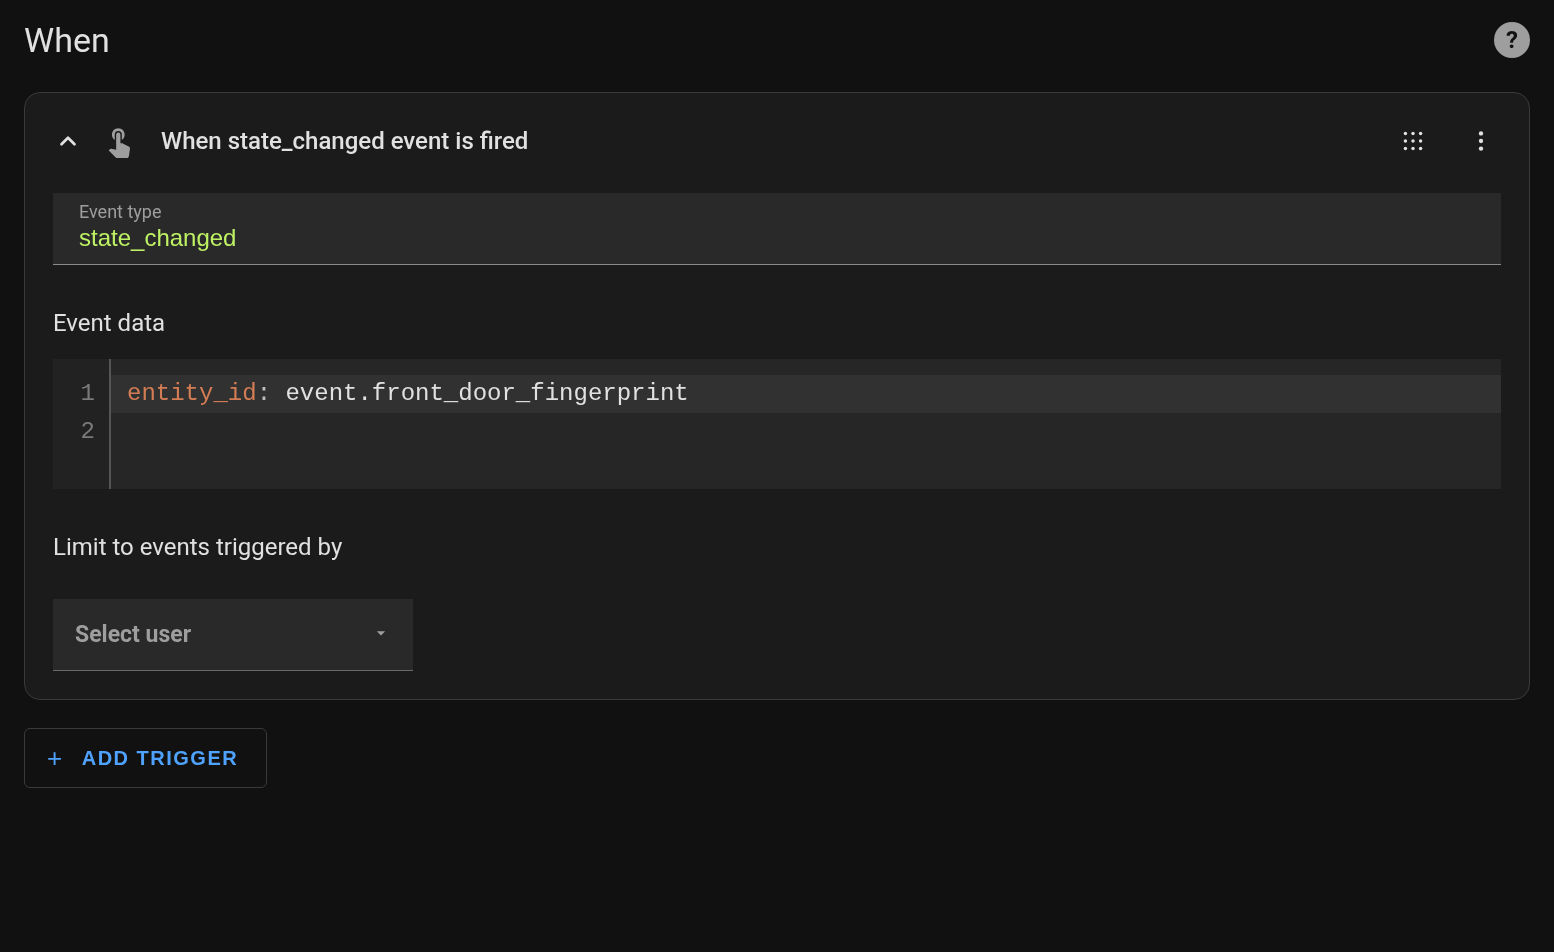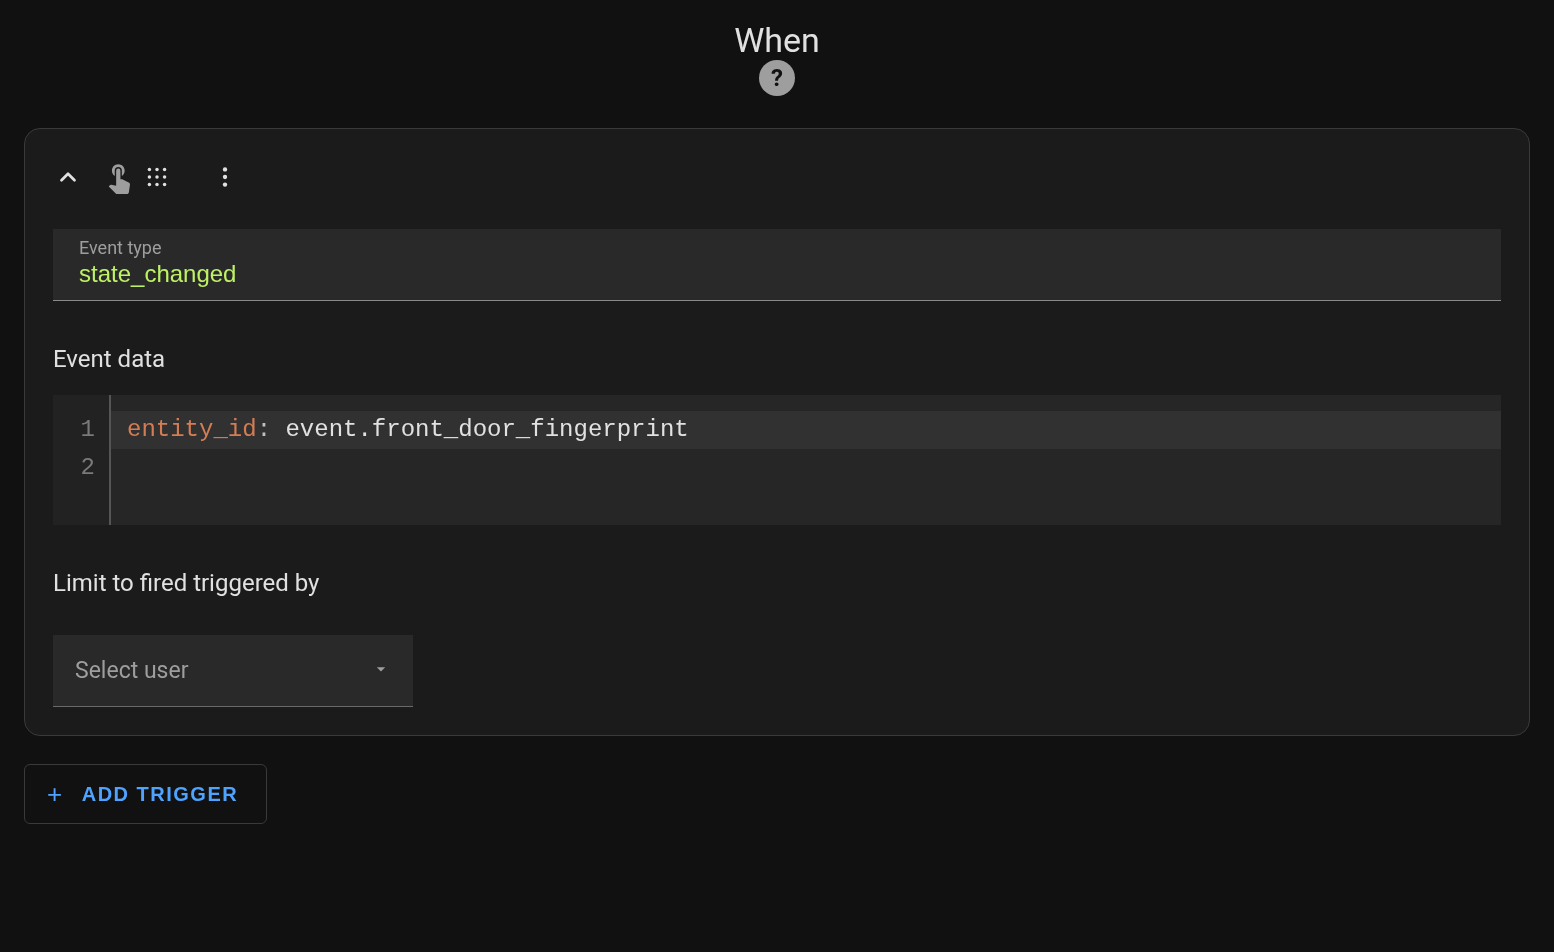--- a/index.html
+++ b/index.html
@@ -14,21 +14,20 @@
     width: 1554px;
     height: 952px;
     overflow: hidden;
     padding: 20px 24px;
   }
   .header-row {
     display: flex;
     align-items: center;
     justify-content: space-between;
     margin-bottom: 32px;
-    flex-direction: column;
   }
   .section-title {
     font-size: 34px;
     font-weight: 400;
     color: #e1e1e1;
   }
   .help-icon {
     width: 36px;
     height: 36px;
     border-radius: 50%;
@@ -166,20 +165,21 @@
     border-bottom: 1px solid #6a6a6a;
     min-width: 360px;
     margin-top: 16px;
   }
   .select-inner {
     display: flex;
     align-items: center;
     justify-content: space-between;
     padding: 22px 22px 22px 22px;
     cursor: pointer;
+    font-weight: bold;
   }
   .select-placeholder {
     font-size: 23px;
     color: #9e9e9e;
   }
   .select-caret {
     color: #9e9e9e;
   }
   .select-caret svg { width: 20px; height: 20px; }
 
@@ -219,20 +219,21 @@
     <div class="chevron-up">
       <svg viewBox="0 0 24 24" fill="none" stroke="currentColor" stroke-width="2.5" stroke-linecap="round" stroke-linejoin="round">
           <polyline points="6 15 12 9 18 15"></polyline>
         </svg>
     </div>
     <div class="touch-icon">
       <svg viewBox="0 0 24 24" fill="currentColor">
         <path d="M9 11.24V7.5a2.5 2.5 0 0 1 5 0v3.74c1.21-.81 2-2.18 2-3.74 0-2.49-2.01-4.5-4.5-4.5S7 5.01 7 7.5c0 1.56.79 2.93 2 3.74zM18.84 15.87l-4.54-2.26c-.17-.07-.35-.11-.54-.11H13v-6a1.5 1.5 0 0 0-3 0v10.74l-3.43-.72c-.08-.02-.16-.02-.24-.02-.31 0-.59.13-.79.33l-.79.8 4.94 4.94c.27.27.65.43 1.06.43h6.79c.75 0 1.33-.55 1.44-1.28l.75-5.27c.01-.07.02-.14.02-.2 0-.62-.38-1.16-.91-1.38z"></path>
       </svg>
     </div>
+    <div class="card-title">When state_changed event is fired</div>
     <div class="header-actions">
       <div class="icon-btn">
         <svg viewBox="0 0 24 24" fill="currentColor">
           <circle cx="5" cy="5" r="1.6"></circle>
             <circle cx="12" cy="5" r="1.6"></circle>
             <circle cx="19" cy="5" r="1.6"></circle>
           <circle cx="5" cy="12" r="1.6"></circle>
             <circle cx="12" cy="12" r="1.6"></circle>
             <circle cx="19" cy="12" r="1.6"></circle>
           <circle cx="5" cy="19" r="1.6"></circle>
@@ -261,21 +262,21 @@
     <div class="gutter">
       <div>1</div>
       <div>2</div>
     </div>
     <div class="code-area">
       <div class="code-line active"><span class="yaml-key">entity_id</span><span class="yaml-colon">:</span><span class="yaml-val"> event.front_door_fingerprint</span></div>
       <div class="code-line"></div>
     </div>
   </div>
 
-  <div class="sub-label">Limit to fired triggered by</div>
+  <div class="sub-label">Limit to events triggered by</div>
 
   <div class="select-wrap">
     <div class="select-inner">
       <span class="select-placeholder">Select user</span>
       <span class="select-caret">
         <svg viewBox="0 0 24 24" fill="currentColor">
             <path d="M7 10l5 5 5-5z"></path>
           </svg>
       </span>
     </div>

